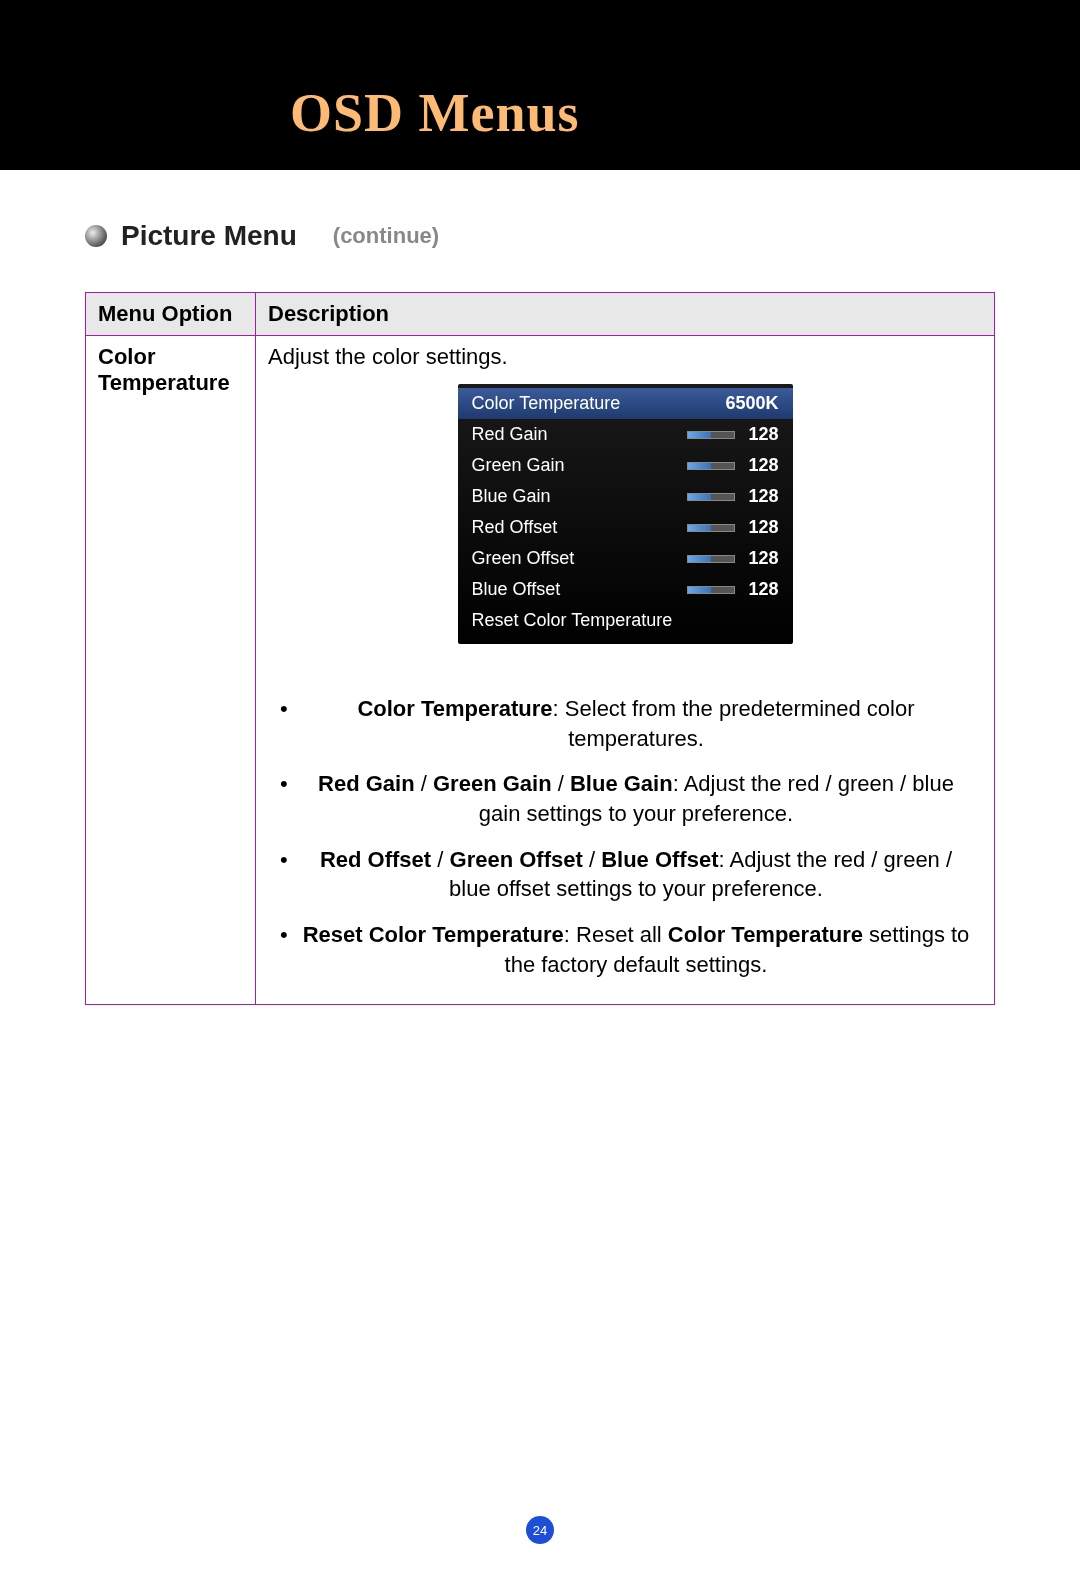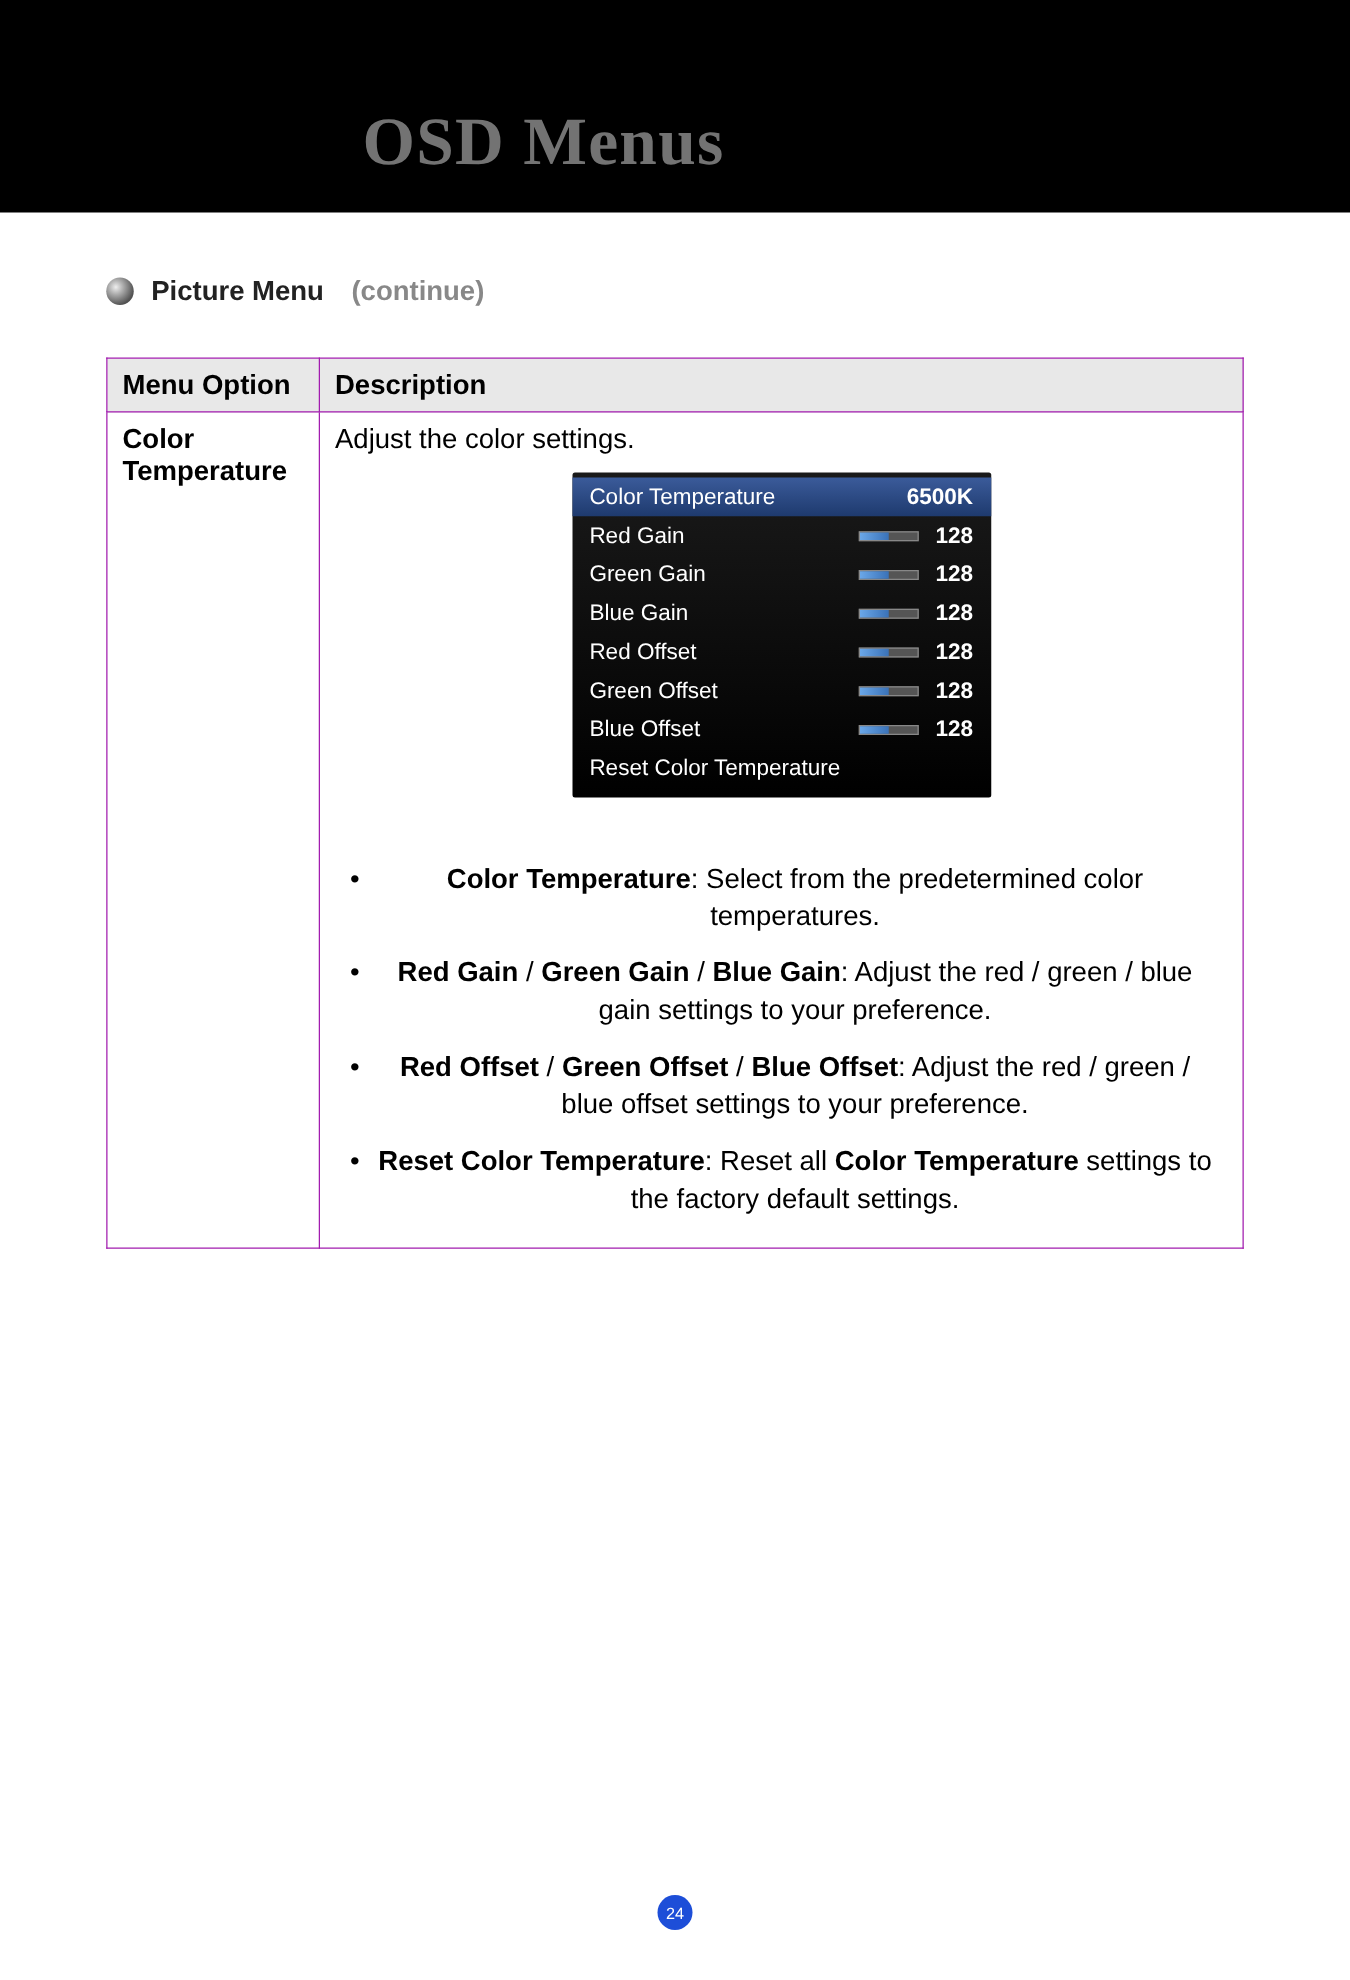--- a/index.html
+++ b/index.html
@@ -14,21 +14,21 @@
   .black-band {
     width: 100%;
     height: 170px;
     background: #000;
     display: flex;
     align-items: flex-end;
     padding-left: 290px;
     padding-bottom: 26px;
   }
   .black-band h1 {
-    color: #737373;
+    color: #fdba74;
     font-family: "Times New Roman", Times, serif;
     font-weight: bold;
     font-size: 54px;
     letter-spacing: 1px;
     margin-top: 36px;
   }
   .content {
     padding: 50px 85px 0 85px;
   }
   .section-heading {
@@ -38,29 +38,29 @@
     margin-bottom: 40px;
   }
   .bullet-icon {
     width: 22px;
     height: 22px;
     border-radius: 50%;
     background: radial-gradient(circle at 35% 35%, #eee 0%, #aaa 30%, #555 70%, #333 100%);
     flex-shrink: 0;
   }
   .section-heading .title {
-    font-size: 22px;
+    font-size: 28px;
     font-weight: bold;
     color: #222;
   }
   .section-heading .sub {
     font-size: 22px;
     font-weight: bold;
     color: #888;
-    margin-left: 8px;
+    margin-left: 22px;
   }
   table.main-table {
     border-collapse: collapse;
     width: 100%;
     font-size: 22px;
   }
   table.main-table th, table.main-table td {
     border: 1px solid #a21caf;
     padding: 8px 12px;
     text-align: left;

